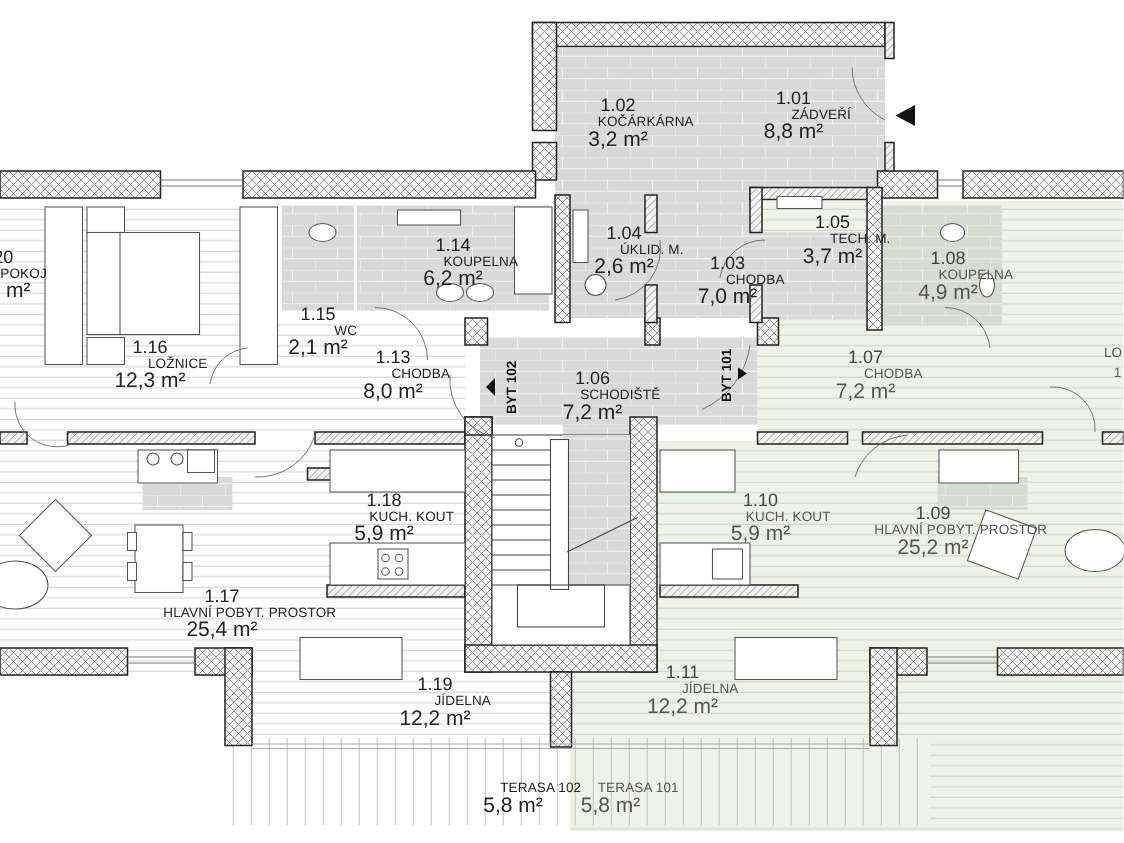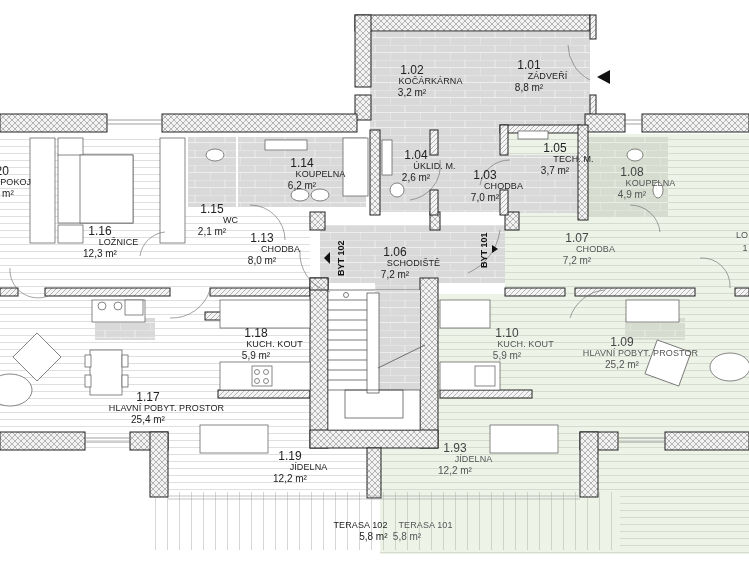--- a/index.html
+++ b/index.html
@@ -1,21 +1,21 @@
 <!DOCTYPE html>
 <html><head>
 <meta charset="utf-8">
 <style>
   html,body{margin:0;padding:0;background:#fff;}
   body{width:749px;height:562px;overflow:hidden;position:relative;font-family:"Liberation Sans",sans-serif;}
   #plan{position:absolute;left:0;top:0;width:749px;height:562px;}
   .lbl{position:absolute;text-align:center;font-size:9px;line-height:11px;color:#222;transform:translateX(-50%);white-space:nowrap;}
   .lbl .num{font-weight:normal;font-size:12px;display:block;}
   .lbl .name{display:block;font-size:9px;letter-spacing:0.1px;padding-left:37px;}
-  .lbl .area{display:block;font-size:10px;}
+  .lbl .area{display:block;font-size:14px;}
   .lbl.faded{color:#555;}
   .lbl.faded .num{color:#444;}
   .marker{position:absolute;font-size:9px;font-weight:bold;color:#111;transform-origin:center;}
 </style>
 </head>
 <body>
 
 <svg id="plan" viewBox="0 0 749 562" xmlns="http://www.w3.org/2000/svg">
   <defs>
     <pattern id="xhatch" width="6" height="6" patternUnits="userSpaceOnUse">
@@ -267,21 +267,21 @@
       <span class="num">1.09</span>
       <span class="name">HLAVNÍ POBYT. PROSTOR</span>
       <span class="area">25,2 m²</span>
     </div>
     <div class="lbl faded" style="left: 507px; top: 328px;">
       <span class="num">1.10</span>
       <span class="name">KUCH. KOUT</span>
       <span class="area">5,9 m²</span>
     </div>
     <div class="lbl faded" style="left: 455px; top: 443px;">
-      <span class="num">1.93</span>
+      <span class="num">1.11</span>
       <span class="name">JÍDELNA</span>
       <span class="area">12,2 m²</span>
     </div>
     <div class="lbl" style="left: 262px; top: 233px;">
       <span class="num">1.13</span>
       <span class="name">CHODBA</span>
       <span class="area">8,0 m²</span>
     </div>
     <div class="lbl" style="left: 302px; top: 158px;">
       <span class="num">1.14</span>
@@ -311,21 +311,21 @@
     <div class="lbl" style="left: 290px; top: 451px;">
       <span class="num">1.19</span>
       <span class="name">JÍDELNA</span>
       <span class="area">12,2 m²</span>
     </div>
     <div class="lbl" style="left: 4px; top: 166px; transform: translateX(-60%);">
       <span class="num">1.20</span>
       <span class="name">POKOJ</span>
       <span class="area">11,6 m²</span>
     </div>
-    <div class="lbl" style="left: 342px; top: 520px; text-align: right;">
+    <div class="lbl" style="left: 342px; top: 520px;">
       <span class="name">TERASA 102</span>
       <span class="area">5,8 m²</span>
     </div>
     <div class="lbl faded" style="left: 407px; top: 520px;">
       <span class="name">TERASA 101</span>
       <span class="area">5,8 m²</span>
     </div>
     <div class="lbl faded" style="left: 742px; top: 230px;">LO</div>
     <div class="lbl faded" style="left: 745px; top: 243px;">1</div>
   </div>

